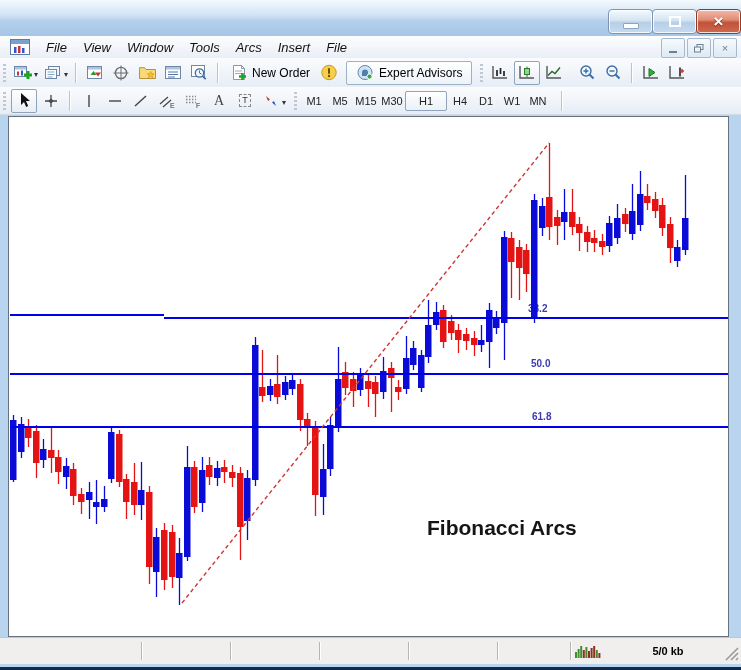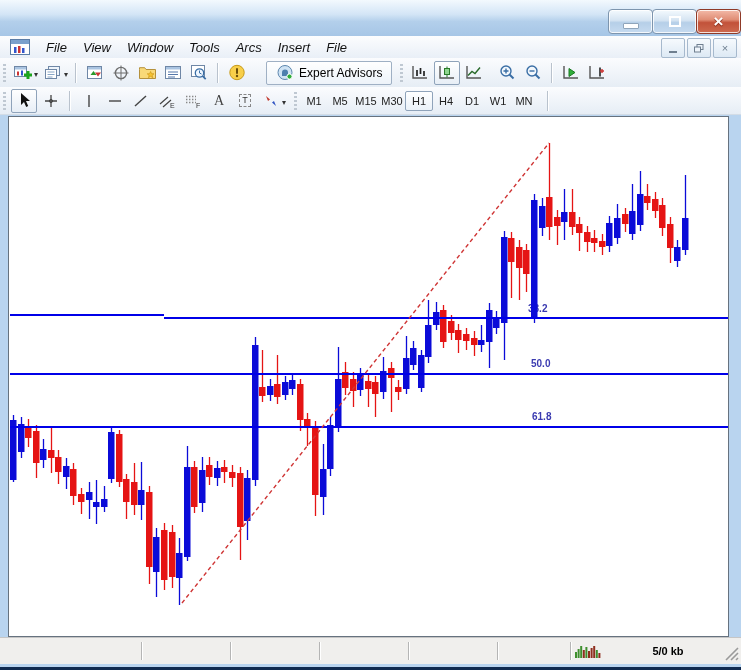--- a/index.html
+++ b/index.html
@@ -30,25 +30,25 @@
     display:flex;align-items:center;border-bottom:1px solid #d3dce6;}
   .tb1{top:58px;height:29px;}
   .tb2{top:87px;height:27px;}
   .tbtn{height:22px;min-width:24px;display:inline-flex;align-items:center;justify-content:center;margin:0 1px;}
   .caret{font-size:8px;color:#333;margin:4px 2px 0 -2px;}
   .sep{width:1px;height:20px;background:#b9c2cd;border-right:1px solid #fff;margin:0 5px;}
   .grip{width:3px;height:18px;margin:0 4px 0 3px;
     background:repeating-linear-gradient(180deg,#bfc8d2 0 2px,transparent 2px 4px);}
   .txtbtn{display:inline-flex;align-items:center;gap:4px;font-size:12px;color:#000;padding:0 6px;height:22px;}
   .ea-box{display:inline-flex;align-items:center;gap:5px;font-size:12px;color:#000;height:22px;padding:0 9px;
-    border:1px solid #9fb0c4;border-radius:2px;background:linear-gradient(#ffffff,#edf3f9);margin-left:16px;}
+    border:1px solid #9fb0c4;border-radius:2px;background:linear-gradient(#ffffff,#edf3f9);margin-left:4px;}
   .pressed{border:1px solid #8fa3ba;border-radius:2px;background:linear-gradient(#fff,#e7eef6);}
   .tool-glyph{font-size:13px;color:#444;}
   .tf{width:26px;text-align:center;font-size:11px;color:#222;padding:4px 0;cursor:default;}
-  .tf.selected{border:1px solid #8fa3ba;border-radius:2px;background:linear-gradient(#fff,#eaf1f8);padding:3px 1px;width:24px;}
+  .tf.selected{border:1px solid #8fa3ba;border-radius:2px;background:linear-gradient(#fff,#eaf1f8);padding:3px 8px;width:24px;}
   .label-box{border:1px dashed #888;font-size:9px;color:#333;padding:0 2px;line-height:11px;}
   
   .chart{position:absolute;left:8px;top:116px;width:721px;height:521px;background:#fff;
     border:1px solid #66727f;box-sizing:border-box;}
   #chart-svg{position:absolute;left:0;top:0;}
   .annotation{position:absolute;font-size:21px;font-weight:bold;color:#151515;white-space:nowrap;}
   
   .statusbar{position:absolute;left:0;top:637px;width:741px;height:26px;background:#f0efed;
     border-top:1px solid #c6c6c6;font-size:11px;color:#000;}
   .st-div{position:absolute;top:4px;width:1px;height:18px;background:#b5b5b5;border-right:1px solid #fff;}
@@ -154,20 +154,29 @@
   </span>
   <span class="tbtn">
     <svg width="19" height="17">
       <rect x="1.5" y="1.5" width="13" height="11" fill="#fff" stroke="#6f87a6"></rect>
       <circle cx="9.5" cy="9" r="4.2" fill="#eef6ff" stroke="#3a6ea5" stroke-width="1.3"></circle>
       <path d="M9.5 6.5v2.5l2 1" stroke="#3a6ea5" fill="none"></path>
       <path d="M12.7 12.2l3 3" stroke="#3a6ea5" stroke-width="1.8"></path>
     </svg>
   </span>
   <span class="sep"></span>
+  <span class="txtbtn">
+    <svg width="18" height="17">
+      <path d="M3.5 1.5h8l3 3v11h-11z" fill="#fff" stroke="#8a97a8"></path>
+      <path d="M11.5 1.5v3h3" fill="none" stroke="#8a97a8"></path>
+      <path d="M5 7h7M5 9.5h7" stroke="#99aabb"></path>
+      <path d="M12.5 9v7M9 12.5h7" stroke="#1ea51e" stroke-width="2.6"></path>
+    </svg>
+    <span>New Order</span>
+  </span>
   <span class="tbtn">
     <svg width="18" height="17">
       <circle cx="9" cy="8.5" r="7.2" fill="#f8cf4a" stroke="#c79a18"></circle>
       <rect x="8" y="4" width="2" height="6" rx="1" fill="#6b4e08"></rect>
       <circle cx="9" cy="12" r="1.2" fill="#6b4e08"></circle>
     </svg>
   </span>
   <span class="ea-box">
     <svg width="18" height="17">
       <circle cx="9" cy="8.5" r="7" fill="#cfe3f4" stroke="#5e87ae"></circle>
@@ -477,20 +486,21 @@
       <line x1="668.5" y1="123" x2="668.5" y2="150" stroke="#0b0bd8" stroke-width="1.3"></line>
       <rect x="665" y="130" width="6.5" height="14" fill="#0b0bd8"></rect>
       <line x1="676.5" y1="58" x2="676.5" y2="138" stroke="#0b0bd8" stroke-width="1.3"></line>
       <rect x="673" y="101" width="6.5" height="32" fill="#0b0bd8"></rect>
       <line x1="1" y1="198" x2="155" y2="198" stroke="#0000e8" stroke-width="2"></line>
       <line x1="155" y1="201" x2="719" y2="201" stroke="#0000e8" stroke-width="2"></line>
       <line x1="1" y1="257" x2="719" y2="257" stroke="#0000e8" stroke-width="2"></line>
       <line x1="1" y1="310" x2="719" y2="310" stroke="#0000e8" stroke-width="2"></line>
       <line x1="173" y1="486" x2="540" y2="26" stroke="#cf3434" stroke-width="1.4" stroke-dasharray="4 3"></line>
     </svg>
+  <div class="annotation" style="left: 418px; top: 399px;">Fibonacci Arcs</div>
 </div>
 
 <div class="statusbar">
   <span class="st-div" style="left:141px;"></span>
   <span class="st-div" style="left:230px;"></span>
   <span class="st-div" style="left:319px;"></span>
   <span class="st-div" style="left:408px;"></span>
   <span class="st-div" style="left:497px;"></span>
   <span class="st-div" style="left:570px;"></span>
   <svg class="abs" style="left:575px;top:6px;" width="26" height="15">

